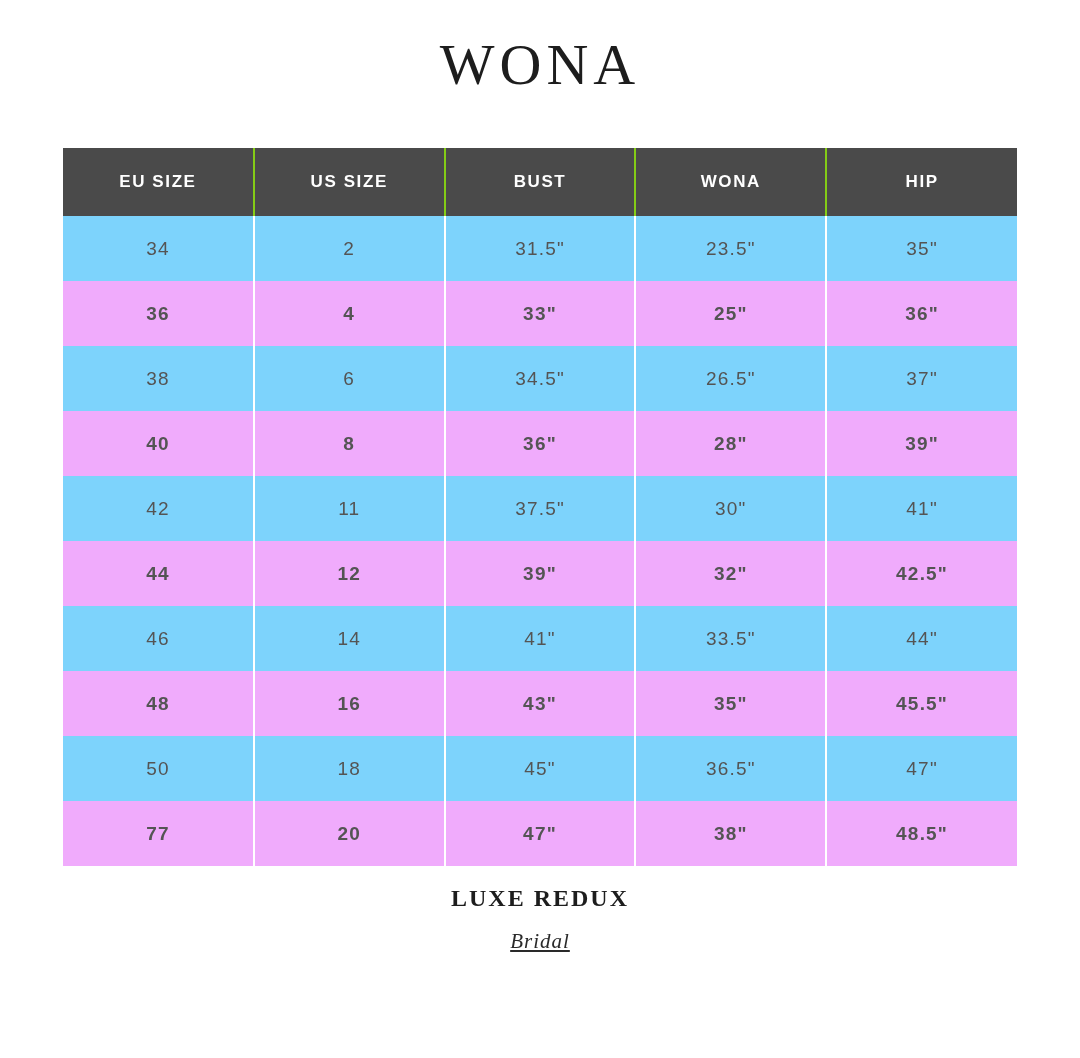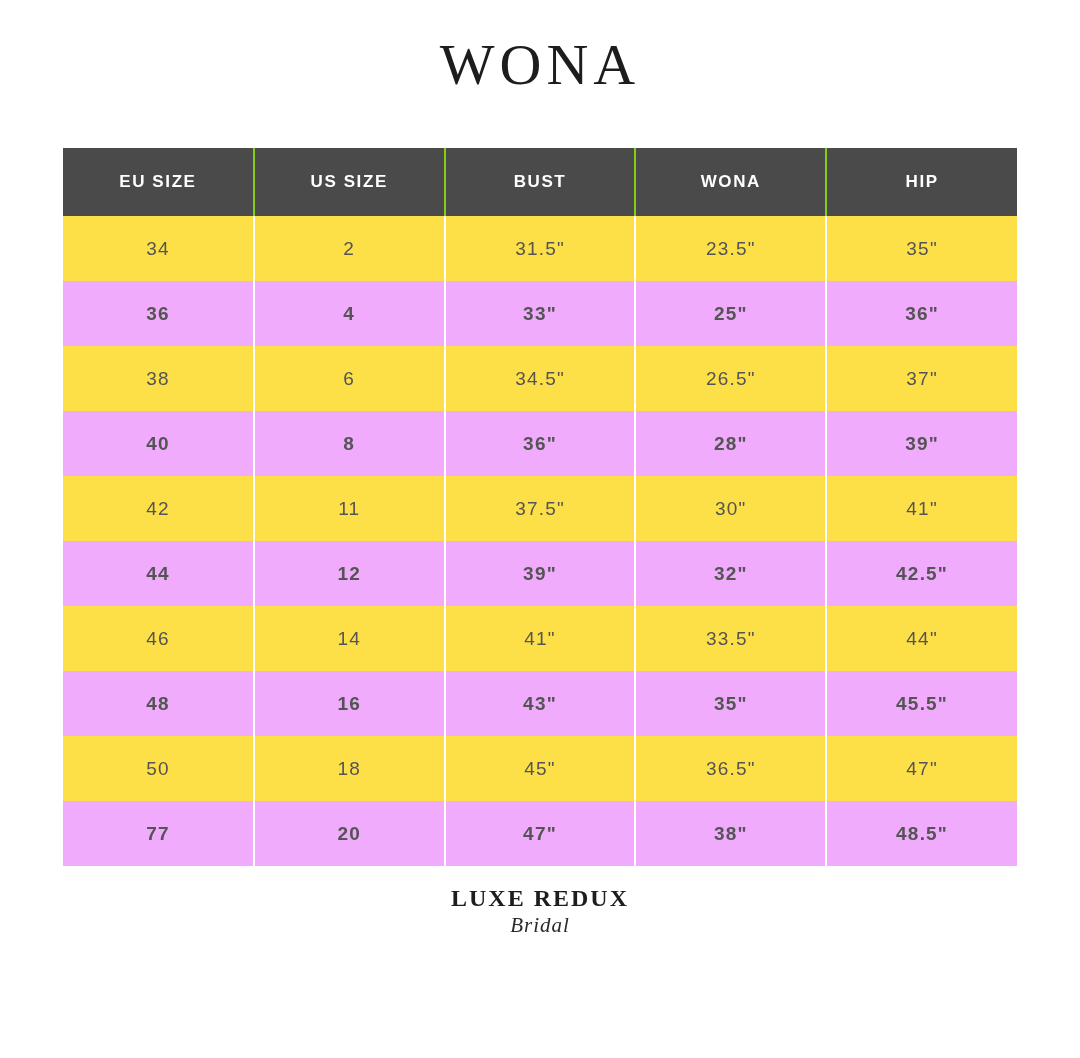--- a/index.html
+++ b/index.html
@@ -62,21 +62,21 @@
     font-size: 19px;
     letter-spacing: 1.2px;
     color: #545454;
     border-right: 2px solid #ffffff;
     font-family: "Liberation Sans", sans-serif;
   }
   table.size-chart td:last-child {
     border-right: none;
   }
   tr.row-odd td {
-    background: #fde047;
+    background: #7dd3fc;
   }
   tr.row-even td {
     background: #f0abfc;
     font-weight: bold;
   }
   .footer-logo {
     position: absolute;
     left: 0;
     right: 0;
     top: 886px;
@@ -89,21 +89,22 @@
     color: #1d1d1d;
     font-weight: 700;
     line-height: 1.05;
   }
   .footer-sub {
     font-family: "Liberation Serif", serif;
     font-style: italic;
     font-size: 21px;
     color: #2a2a2a;
     letter-spacing: 1px;
-    margin-top: 2px;
+    margin-top: 18px;
+    text-decoration: underline;
   }
 </style>
 </head>
 <body>
 
 <div class="page">
 
   <div class="brand-title">WONA</div>
 
   <div class="table-wrap">

